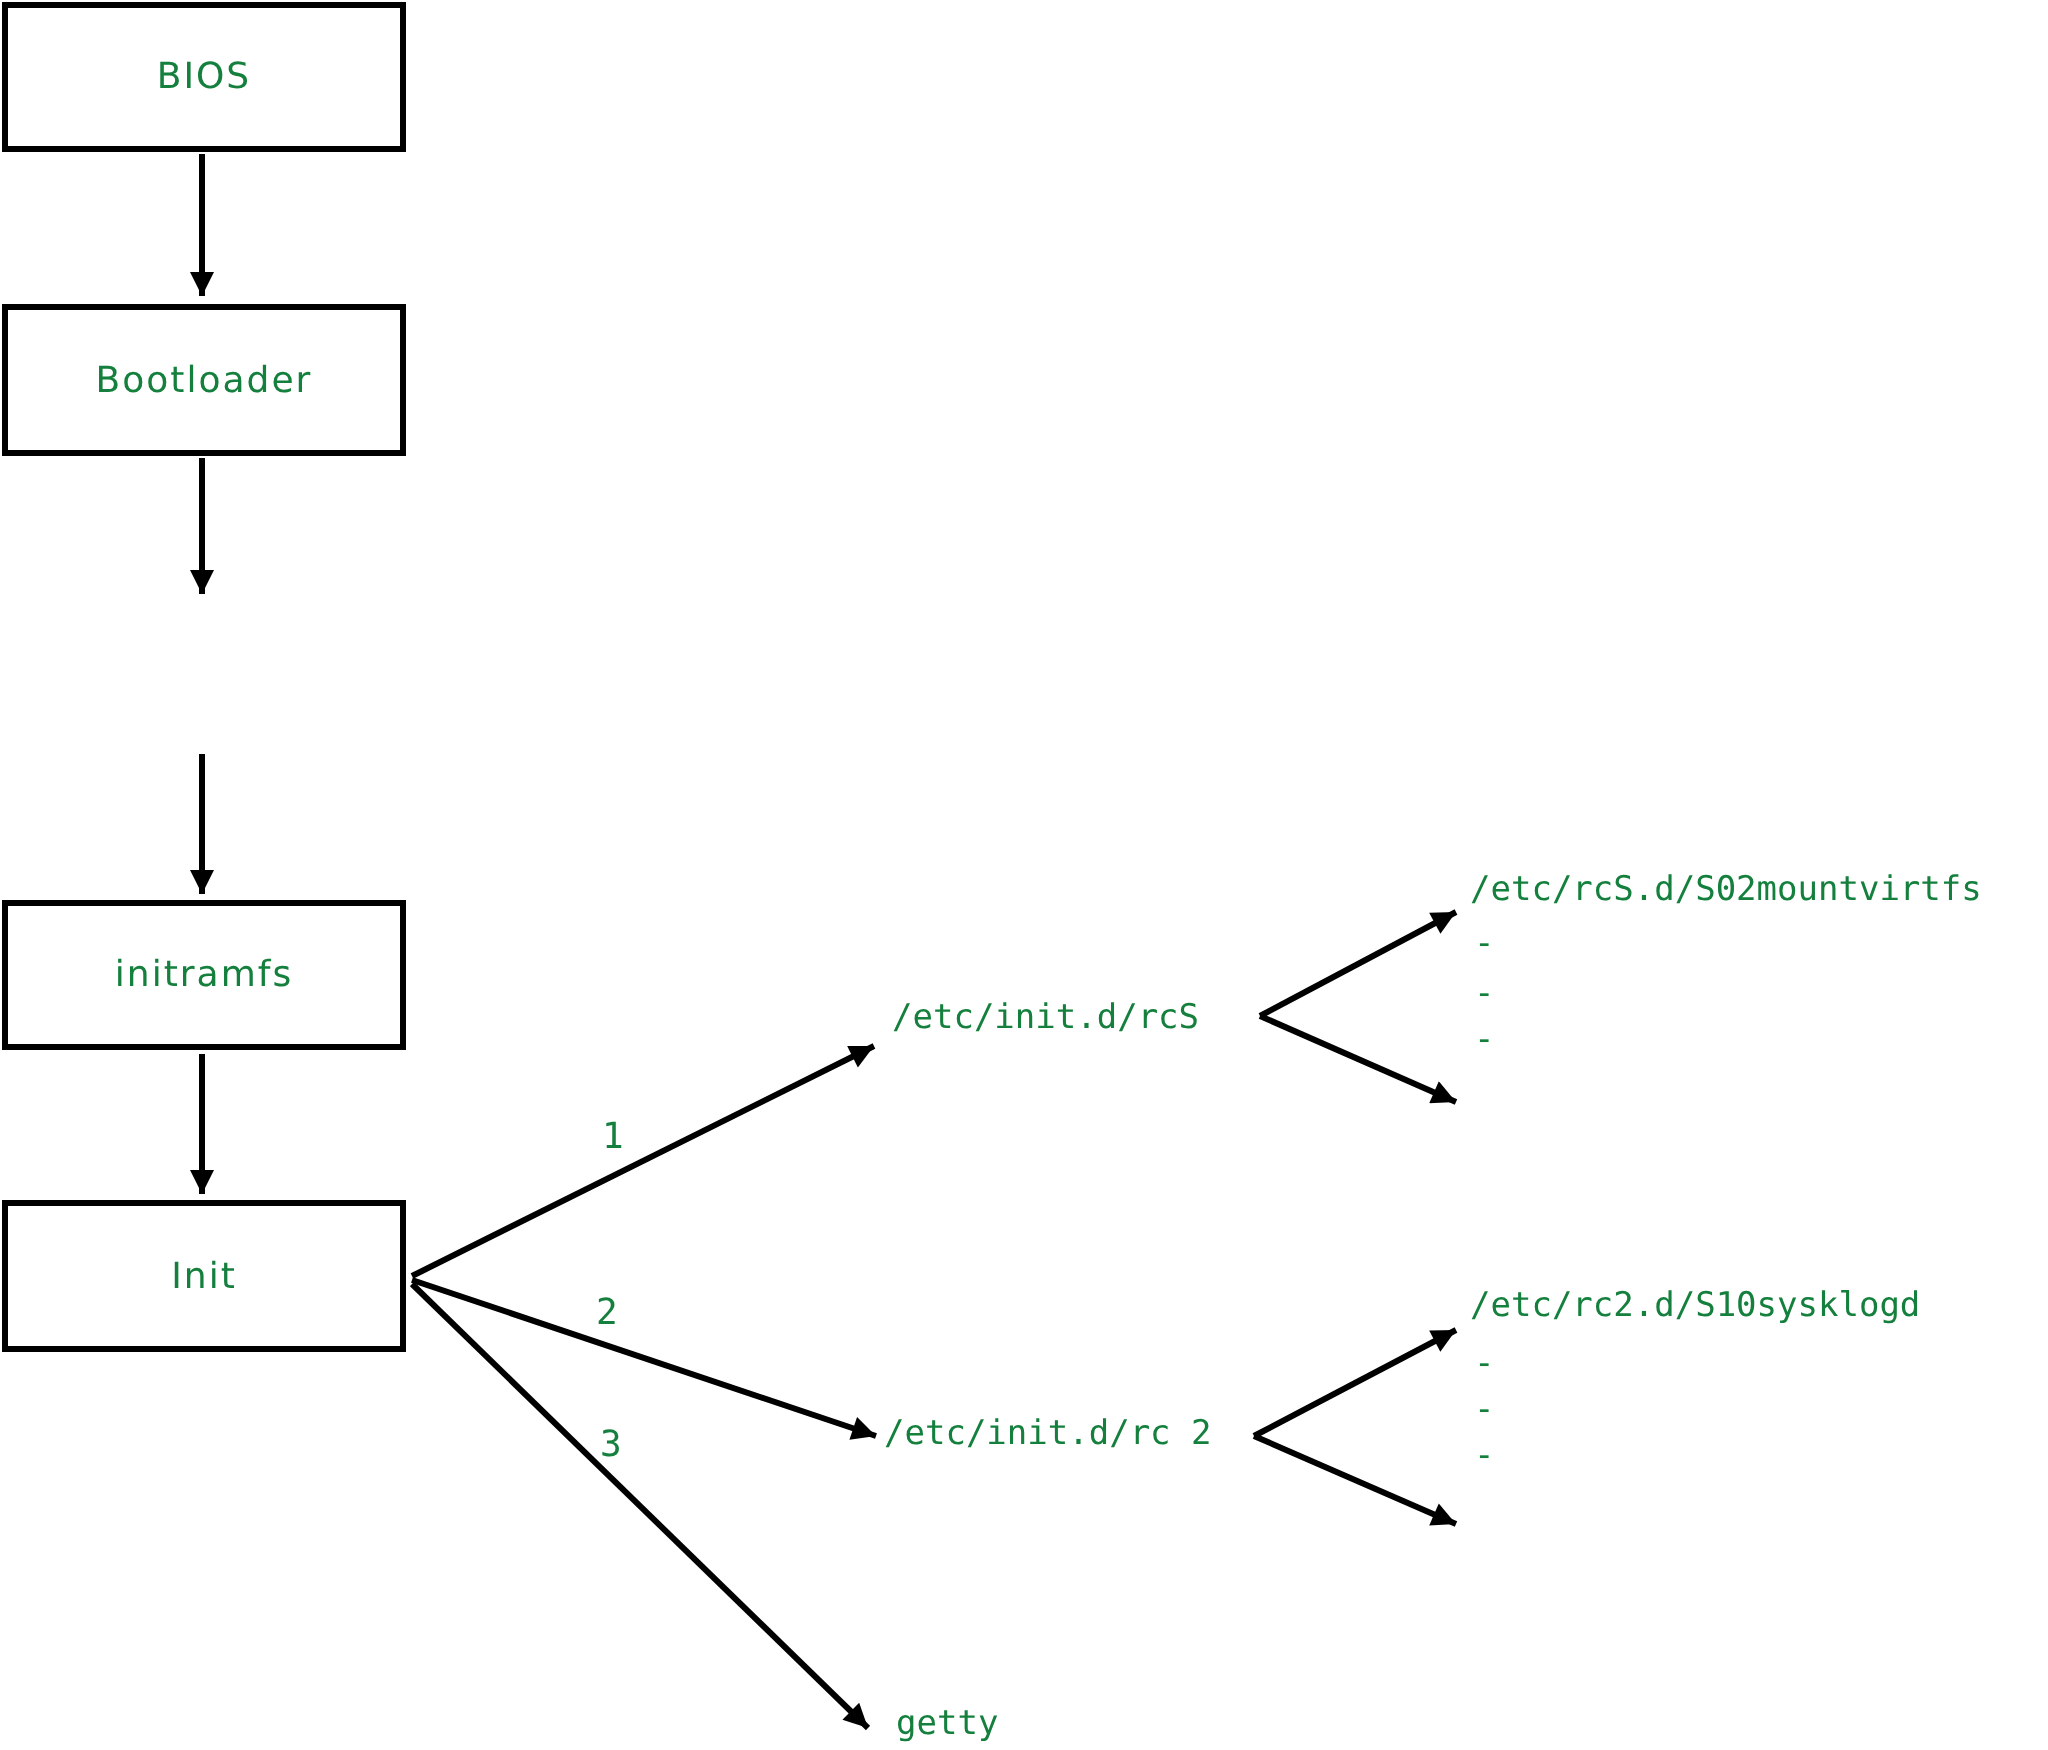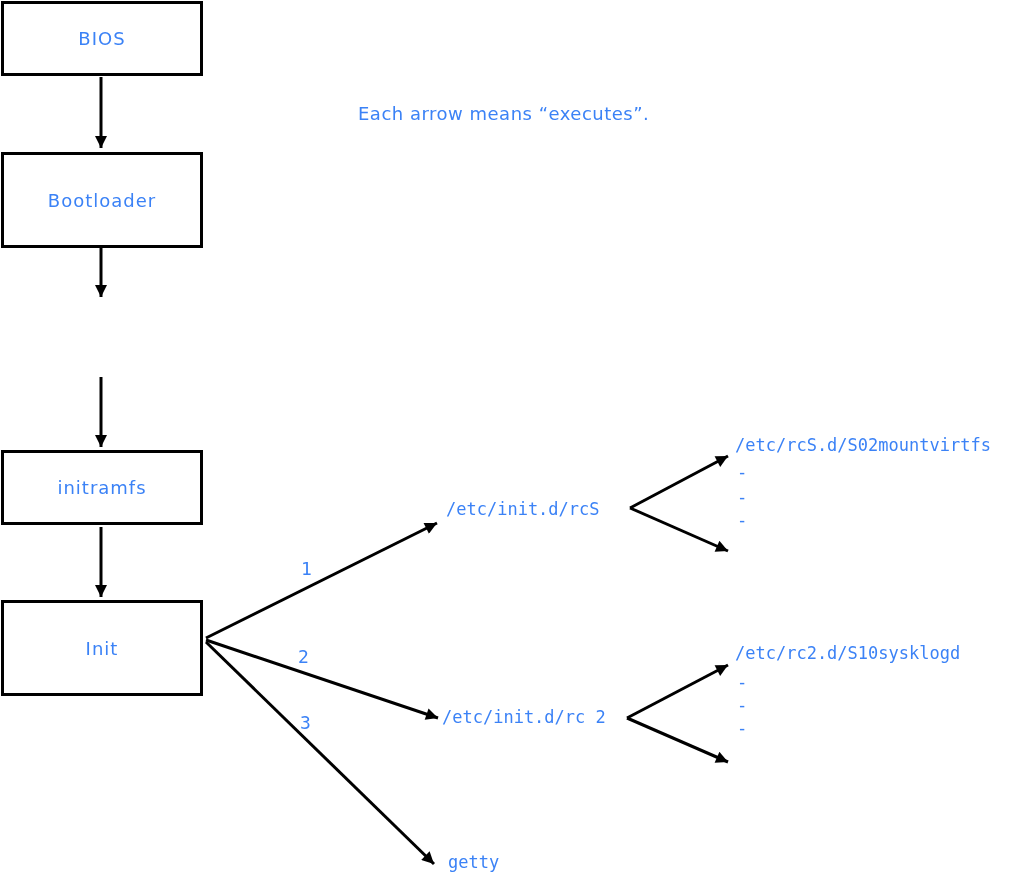--- a/index.html
+++ b/index.html
@@ -1,22 +1,22 @@
 <!DOCTYPE html>
 <html><head>
 <meta charset="utf-8">
 <style>
   html,body{margin:0;padding:0;background:#fff;}
   .stage{
     position:relative;width:1024px;height:875px;background:#ffffff;
-    font-family:"DejaVu Sans",sans-serif;color:#3b82f6;overflow:hidden;
+    font-family:"DejaVu Sans",sans-serif;color:#15803d;overflow:hidden;
   }
   .arrow-layer{position:absolute;left:0;top:0;width:1024px;height:875px;}
   .node{
-    position:absolute;left:1px;width:202px;height:96px;
+    position:absolute;left:1px;width:202px;height:76px;
     border:3px solid #000;box-sizing:border-box;background:#fff;
     display:flex;align-items:center;justify-content:center;
     font-size:18px;letter-spacing:1px;white-space:nowrap;
   }
   .node-bios{top:1px;height:75px;}
   .node-bootloader{top:152px;}
   .node-kernel{top:300px;}
   .node-initramfs{top:450px;height:75px;}
   .node-init{top:600px;}
   .caption{
@@ -72,21 +72,20 @@
       <line x1="627" y1="718" x2="728" y2="665" marker-end="url(#ah)"></line>
       <line x1="627" y1="718" x2="728" y2="762" marker-end="url(#ah)"></line>
     </g>
   </svg>
 
   <div class="node node-bios">BIOS</div>
   <div class="node node-bootloader">Bootloader</div>
   <div class="node node-init">Init</div>
   <div class="node node-initramfs">initramfs</div>
 
-  <div class="caption">Each arrow means “executes”.</div>
 
   <div class="numlbl lbl-1">1</div>
   <div class="numlbl lbl-2">2</div>
   <div class="numlbl lbl-3">3</div>
 
   <div class="mono t-rcs">/etc/init.d/rcS</div>
   <div class="mono t-rc2">/etc/init.d/rc 2</div>
   <div class="mono t-getty">getty</div>
 
   <div class="mono t-s02">/etc/rcS.d/S02mountvirtfs</div>

